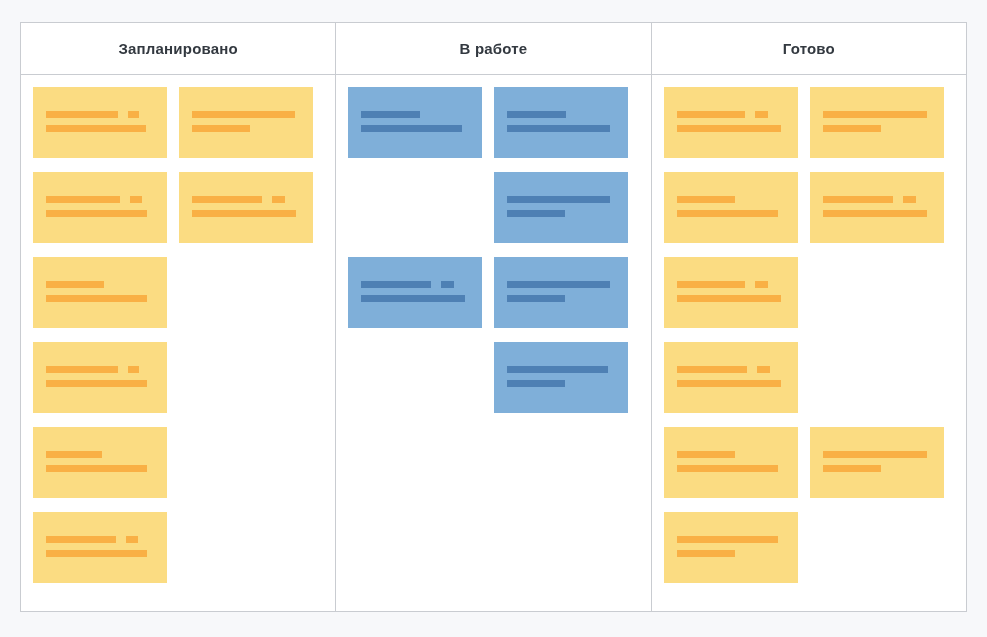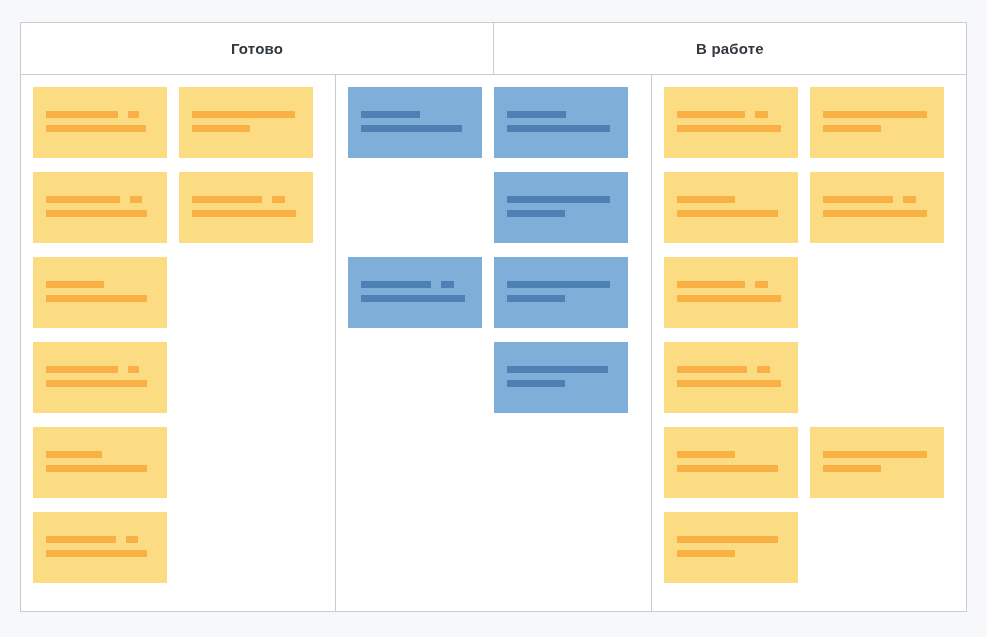--- a/index.html
+++ b/index.html
@@ -101,24 +101,27 @@
   .card.blue .bar,
   .card.blue .dot { background: #4e80b4; }
 </style>
 </head>
 <body>
 
 <div id="board">
 
   <div class="header-row">
     <div class="header-cell">
-      <span>Готово</span>
+      <span>Запланировано</span>
     </div>
     <div class="header-cell">
       <span>В работе</span>
+    </div>
+    <div class="header-cell">
+      <span>Готово</span>
     </div>
   </div>
 
   <div class="body-row">
     <div class="column">
       <div class="col-inner">
           <div class="card yellow" style="left: 12px; top: 0px;">
             <div class="line">
               <span class="bar" style="width: 72px;"></span>
               <span class="dot" style="width: 11px;"></span>

